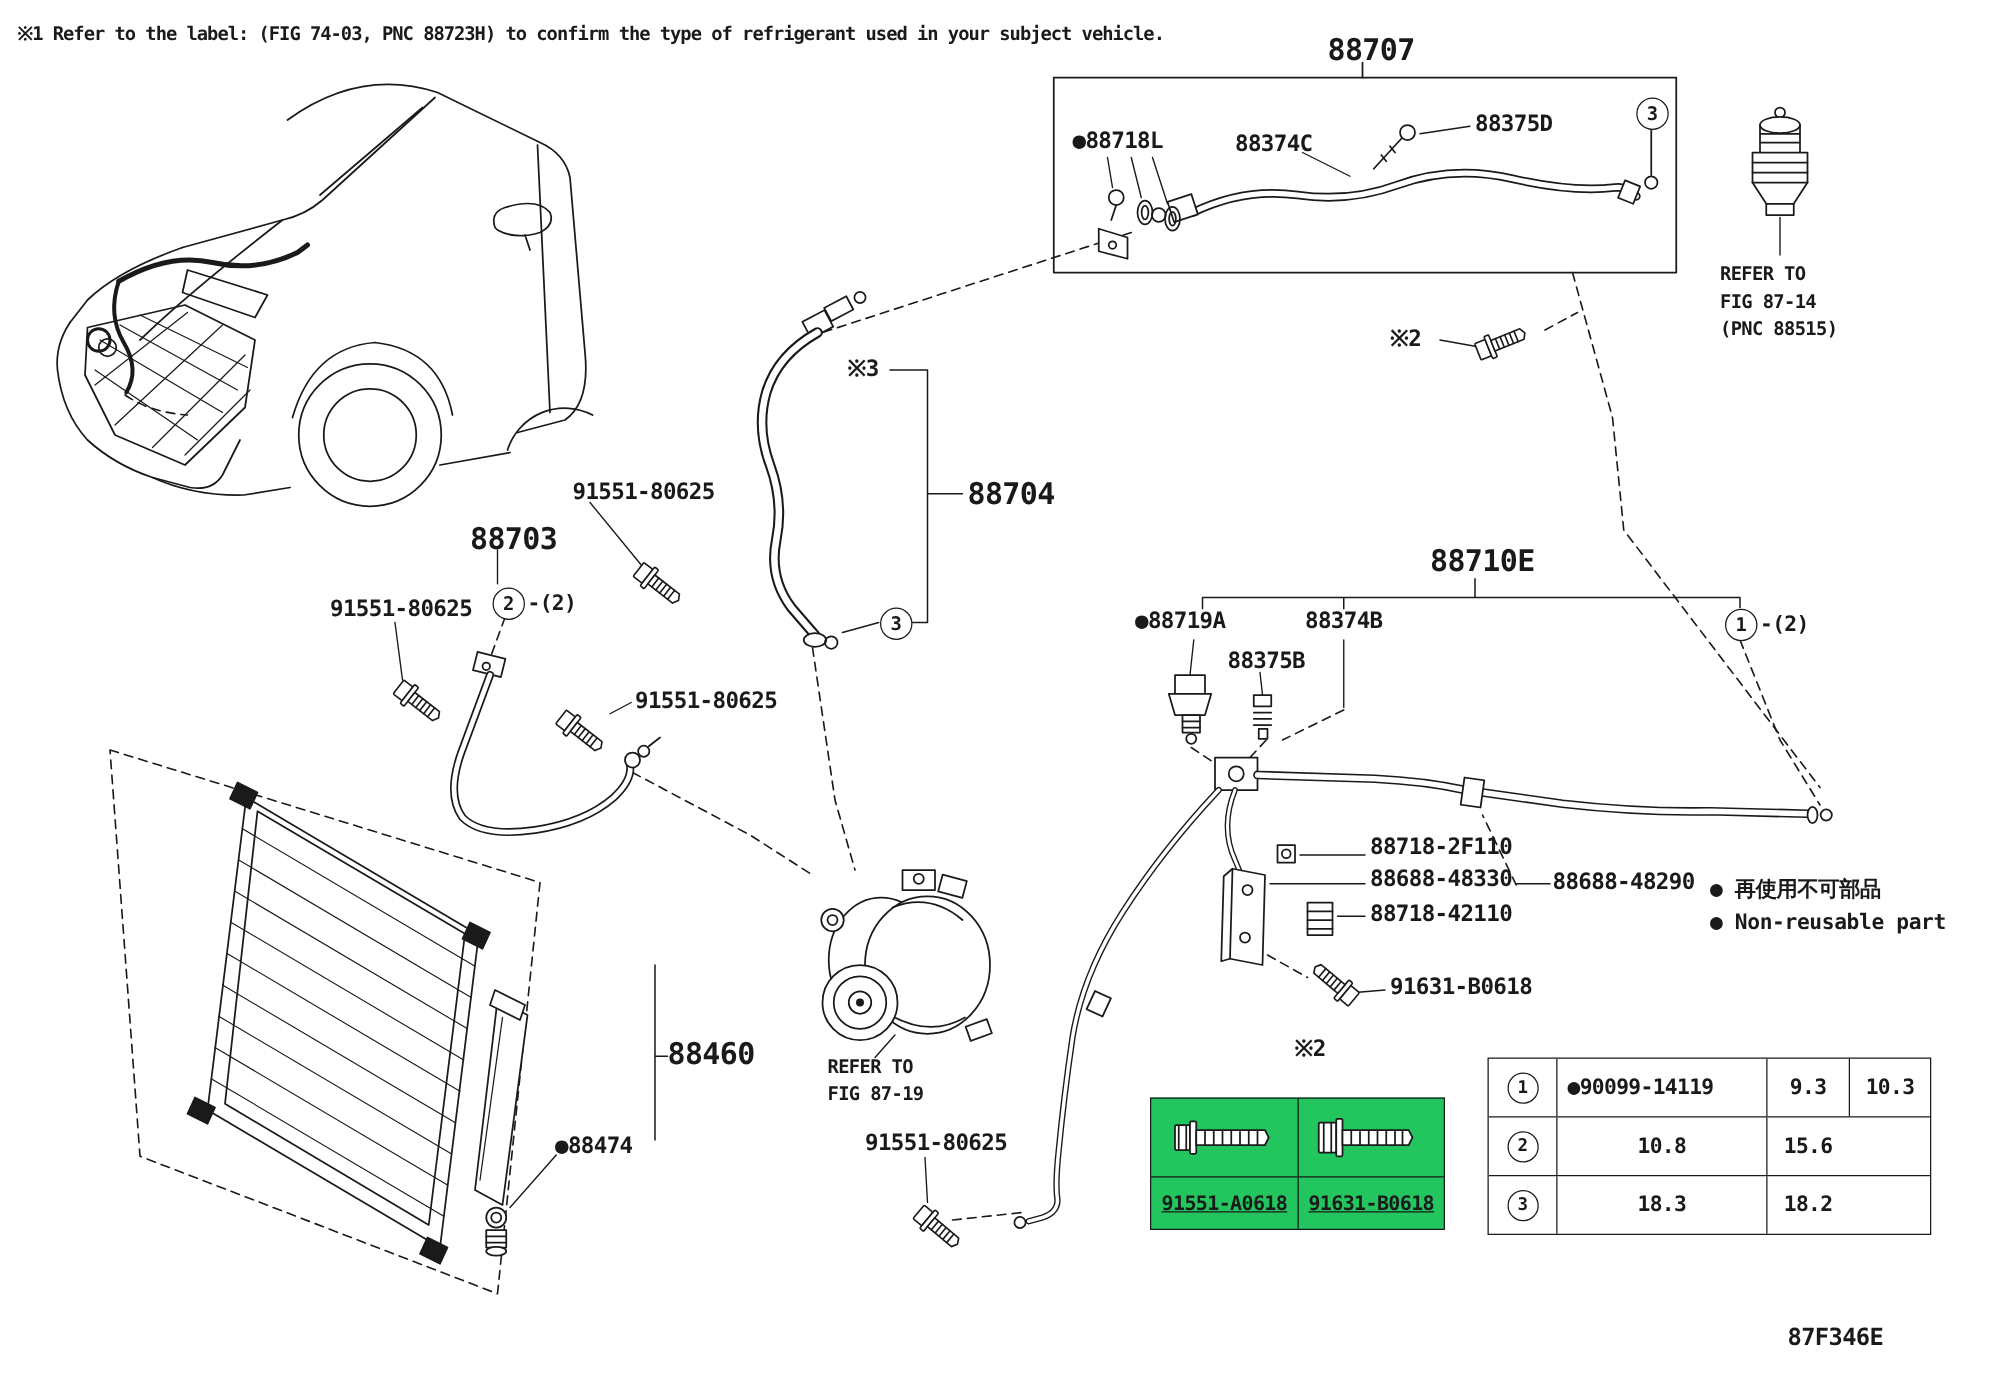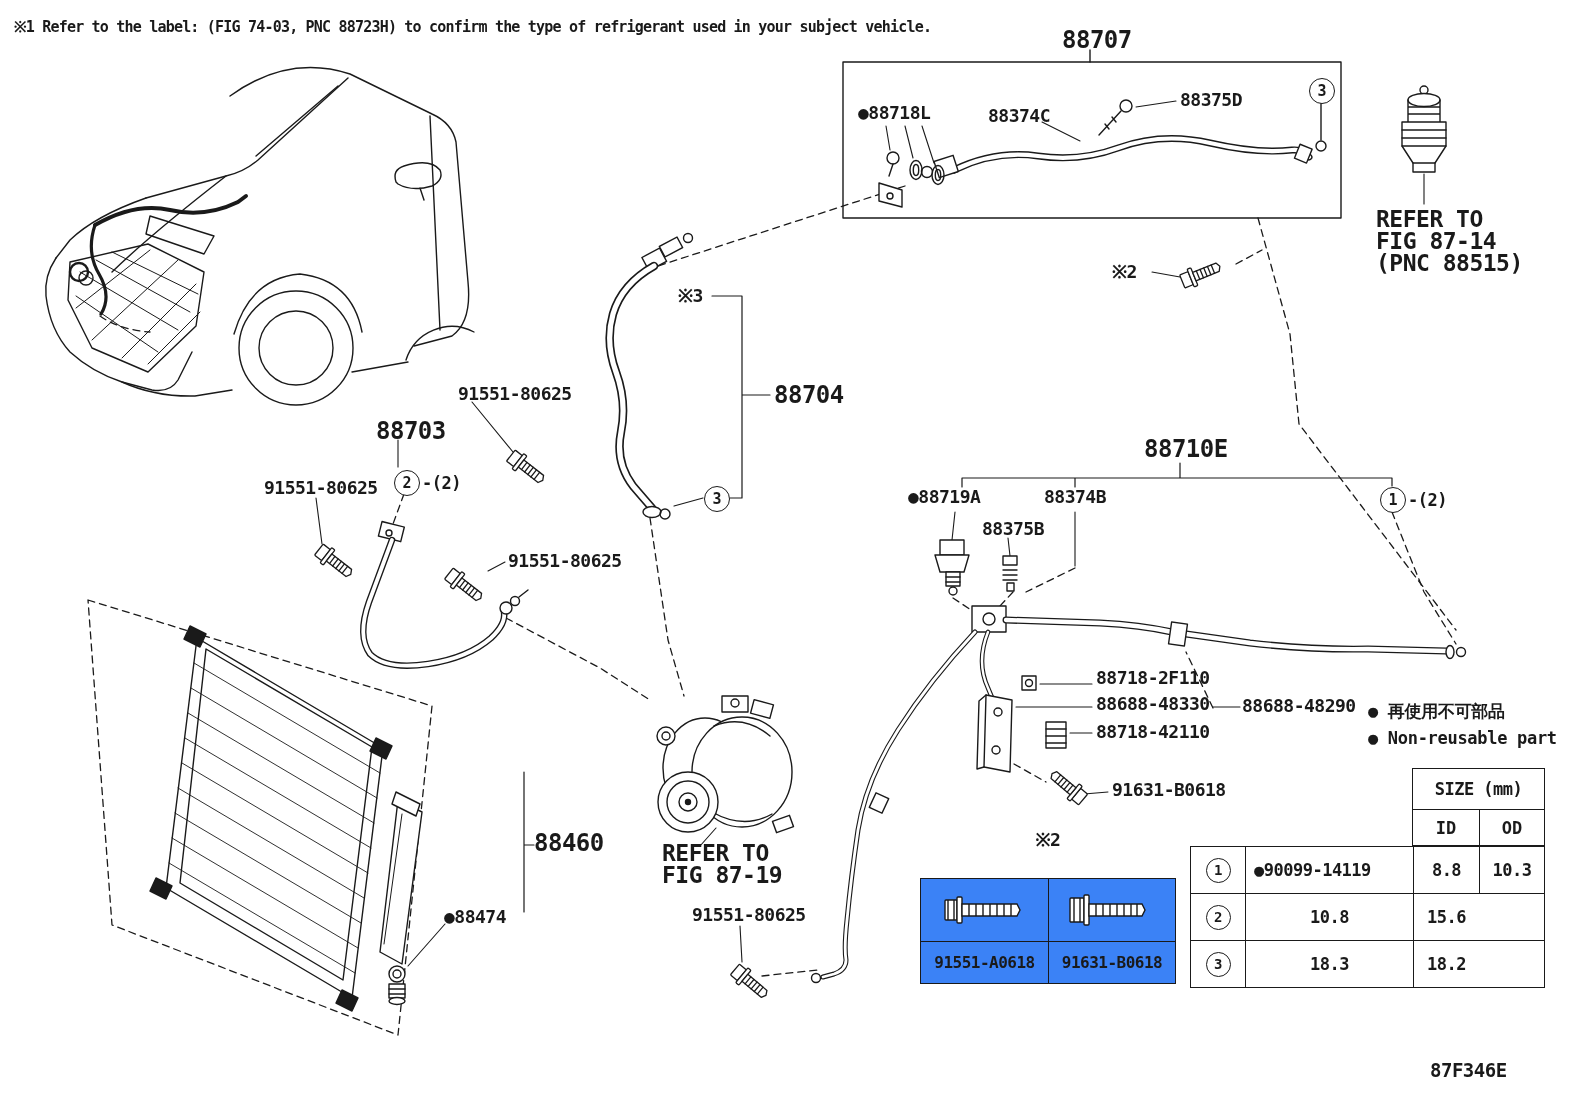--- a/index.html
+++ b/index.html
@@ -10,24 +10,24 @@
   .lbl.big{font-size:24px;}
   .note{position:absolute;font-size:15px;font-weight:600;letter-spacing:-0.8px;white-space:nowrap;}
   .note.mid{font-size:16px;letter-spacing:-0.6px;}
   .callout{position:absolute;width:24px;height:24px;border:1.7px solid #1a1a1a;border-radius:50%;
            background:#fff;display:flex;align-items:center;justify-content:center;
            font-size:15px;font-weight:700;}
   .co-wrap{position:absolute;display:flex;align-items:center;gap:2px;}
   .co-circle{width:24px;height:24px;border:1.7px solid #1a1a1a;border-radius:50%;background:#fff;
              display:flex;align-items:center;justify-content:center;font-size:15px;font-weight:700;}
   .co-suffix{font-size:17px;font-weight:600;letter-spacing:-0.5px;}
-  .reftext{position:absolute;font-size:23px;font-weight:600;letter-spacing:-0.5px;line-height:22px;white-space:nowrap;}
+  .reftext{position:absolute;font-size:15px;font-weight:600;letter-spacing:-0.5px;line-height:22px;white-space:nowrap;}
   
-  .fast-table{position:absolute;left:920px;top:878px;width:256px;height:106px;border:1.7px solid #1a1a1a;
-              display:grid;grid-template-columns:1fr 1fr;grid-template-rows:62px 1fr;box-sizing:border-box;background:#3b82f6;}
+  .fast-table{position:absolute;left:920px;top:878px;width:236px;height:106px;border:1.7px solid #1a1a1a;
+              display:grid;grid-template-columns:1fr 1fr;grid-template-rows:62px 1fr;box-sizing:border-box;background:#22c55e;text-decoration:underline;}
   .fast-cell{border-left:1.4px solid #1a1a1a;border-top:1.4px solid #1a1a1a;display:flex;align-items:center;justify-content:center;
              font-size:16px;font-weight:600;letter-spacing:-0.5px;}
   .fast-cell.first{border-left:none;}
   .fast-cell.toprow{border-top:none;}
   
   .size-head{position:absolute;left:1412px;top:768px;width:133px;height:78px;border:1.7px solid #1a1a1a;
              box-sizing:border-box;background:#fff;}
   .size-head .ttl{height:40px;display:flex;align-items:center;justify-content:center;font-size:17px;font-weight:600;letter-spacing:-0.5px;}
   .size-head .cols{display:grid;grid-template-columns:66px 1fr;height:36px;border-top:1.4px solid #1a1a1a;}
   .size-head .cols div{display:flex;align-items:center;justify-content:center;font-size:17px;font-weight:600;}
@@ -323,34 +323,27 @@
           <rect x="18" y="5" width="5" height="30" rx="1"></rect>
           <path d="M23 14 L76 14 L79 20 L76 26 L23 26 Z"></path>
           <path d="M30 14 V26 M37 14 V26 M44 14 V26 M51 14 V26 M58 14 V26 M65 14 V26 M71 14 V26" fill="none"></path>
         </g>
       </svg>
     </div>
     <div class="fast-cell first">91551-A0618</div>
     <div class="fast-cell">91631-B0618</div>
   </div>
 
-  <div class="size-head">
-    <div class="ttl">SIZE (mm)</div>
-    <div class="cols">
-      <div>ID</div>
-      <div>OD</div>
-    </div>
-  </div>
   <div class="size-table">
     <div class="size-row">
       <div>
           <span class="mini-circle">1</span>
         </div>
       <div class="pn">●90099-14119</div>
-      <div>8.8</div>
+      <div>9.3</div>
       <div>10.3</div>
     </div>
     <div class="size-row">
       <div>
           <span class="mini-circle">2</span>
         </div>
       <div>10.8</div>
       <div>15.6</div>
     </div>
     <div class="size-row">

